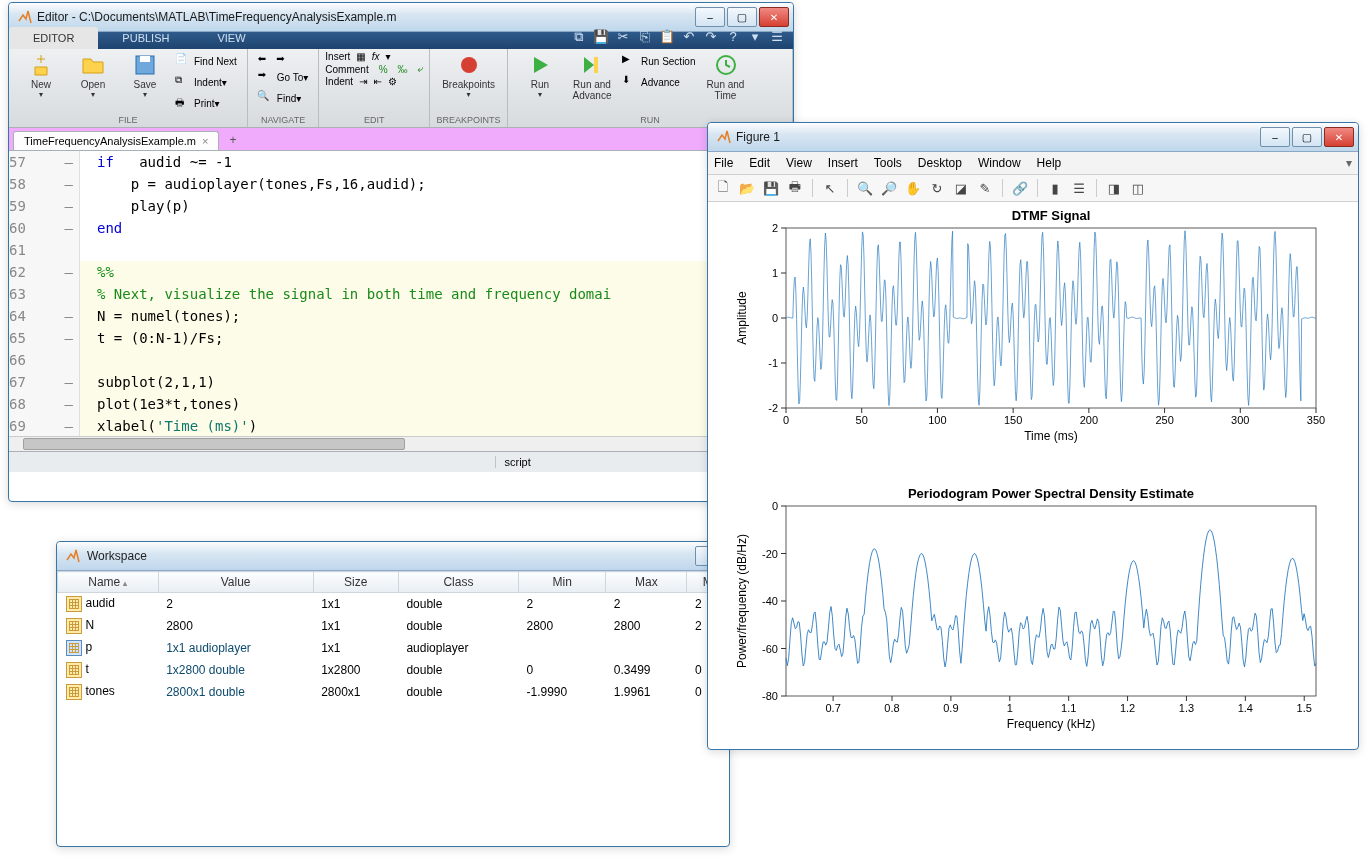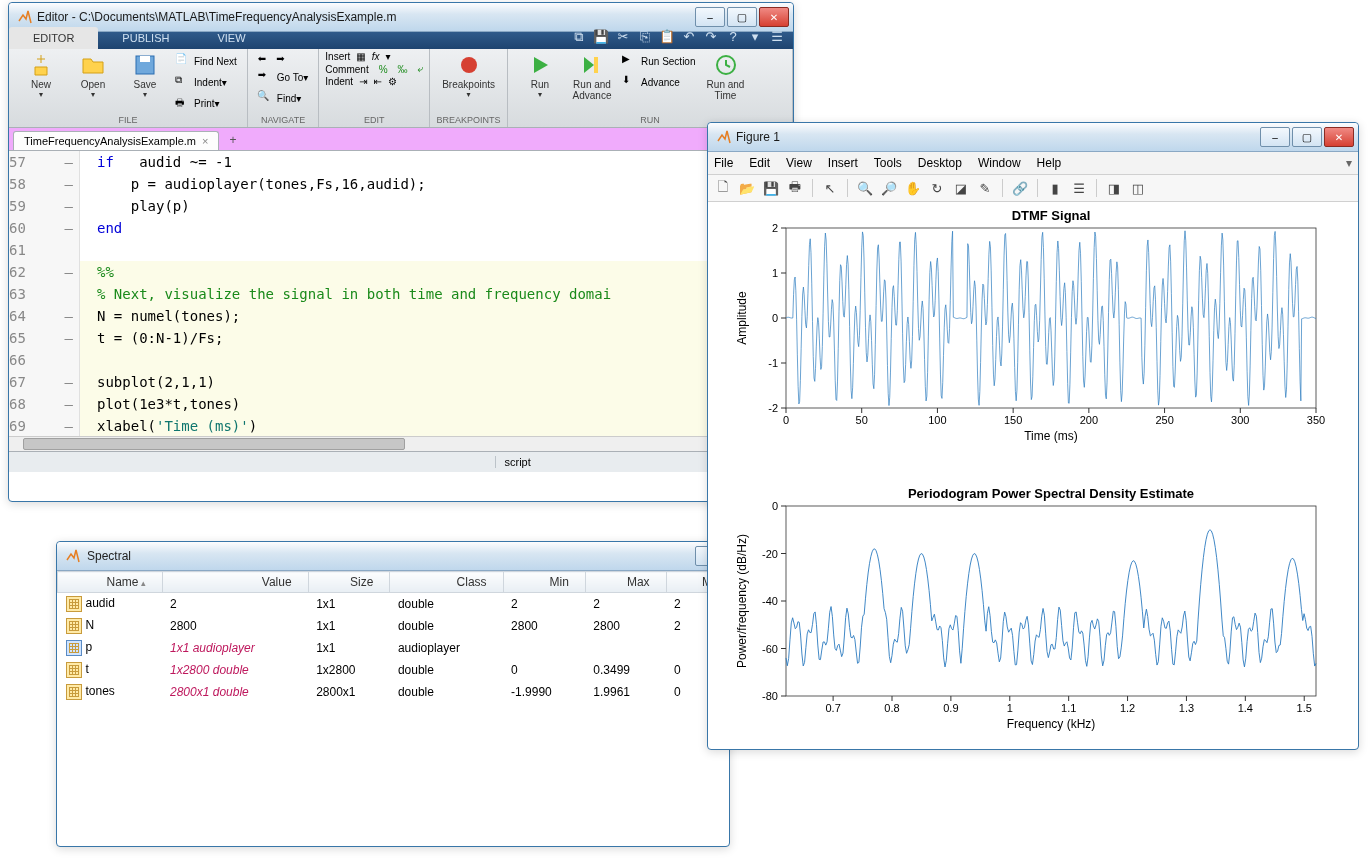--- a/index.html
+++ b/index.html
@@ -42,27 +42,27 @@
 .codetext .cm{color:#1a8a1a}
 .codetext .st{color:#0f766e}
 .hscroll{position:absolute;left:0;right:14px;bottom:0;height:14px;background:#efefef;border-top:1px solid #ccc}
 .hscroll .thumb{position:absolute;left:14px;width:380px;top:1px;bottom:1px;background:#c6c6c6;border:1px solid #a0a0a0;border-radius:2px}
 .statusbar{height:20px;background:#e8ecef;border-top:1px solid #aab0b6;display:flex;align-items:center;font-size:11px;padding:0 6px}
 .statusbar .cell{border-left:1px solid #bcc3c9;padding:0 8px}
 
 #workspace{left:56px;top:541px;width:672px;height:304px}
 .wstitle{flex:1;font-size:12px;color:#222;padding-left:2px}
 .wstable{width:100%;border-collapse:collapse;font-size:12px}
-.wstable th{text-align:right;font-weight:normal;background:linear-gradient(#fcfdfe,#e8eef4);border:1px solid #cfd6dd;padding:3px 16px;color:#333}
+.wstable th{text-align:center;font-weight:normal;background:linear-gradient(#fcfdfe,#e8eef4);border:1px solid #cfd6dd;padding:3px 8px;color:#333}
 .wstable th:first-child::after{content:" ▴";font-size:9px;color:#888}
 .wstable td{padding:3px 8px;border-bottom:0;white-space:nowrap}
 .wstable .varico{display:inline-block;width:14px;height:14px;margin-right:4px;background:#ffeaa7;border:1px solid #c89b3c;position:relative;vertical-align:middle}
 .wstable .varico::before{content:"";position:absolute;left:2px;top:2px;right:2px;bottom:2px;background:repeating-linear-gradient(90deg,#c89b3c 0 1px,transparent 1px 3px),repeating-linear-gradient(0deg,#c89b3c 0 1px,transparent 1px 3px)}
 .wstable .varico.obj{background:#cfe4ff;border-color:#5a8bc4}
-.wstable .vlink{color:#be185d;font-style:italic}
+.wstable .vlink{color:#0c4a6e;}
 
 #figure{left:707px;top:122px;width:650px;height:626px}
 #figure .fmenu{background:#f3f3f3;height:22px;display:flex;align-items:center;padding:0 6px;gap:16px;font-size:12px;border-bottom:1px solid #d0d0d0}
 #figure .fmenu span{cursor:pointer}
 #figure .fmenu .corner{margin-left:auto;color:#666}
 #figure .ftoolbar{background:#f7f7f7;height:26px;display:flex;align-items:center;padding:0 6px;gap:6px;border-bottom:1px solid #d0d0d0}
 #figure .ftoolbar .tb{width:18px;height:18px;display:flex;align-items:center;justify-content:center;font-size:13px;color:#444;cursor:pointer}
 #figure .ftoolbar .sep{width:1px;height:18px;background:#ccc;margin:0 2px}
 .plotarea{padding:4px 10px 10px 8px}
 svg text{font-family:Arial,sans-serif}
@@ -263,21 +263,21 @@
   <div class="cell" style="width:230px">script</div>
   <div class="cell">Ln  75</div>
  </div>
 </div>
 
 <div id="workspace" class="window">
  <div class="titlebar">
   <span class="ticon"><svg viewBox="0 0 16 16">
           <path d="M2 12l4-6 3 4 2-8 3 12" fill="none" stroke="#e67e22" stroke-width="1.5"></path>
         </svg></span>
-  <span class="wstitle">Spectral</span>
+  <span class="wstitle">Workspace</span>
   <div class="winbtns">
         <div class="winbtn">–</div>
       </div>
  </div>
  <table class="wstable">
   <thead>
         <tr id="wshead">
           <th>Name</th>
           <th>Value</th>
           <th>Size</th>

